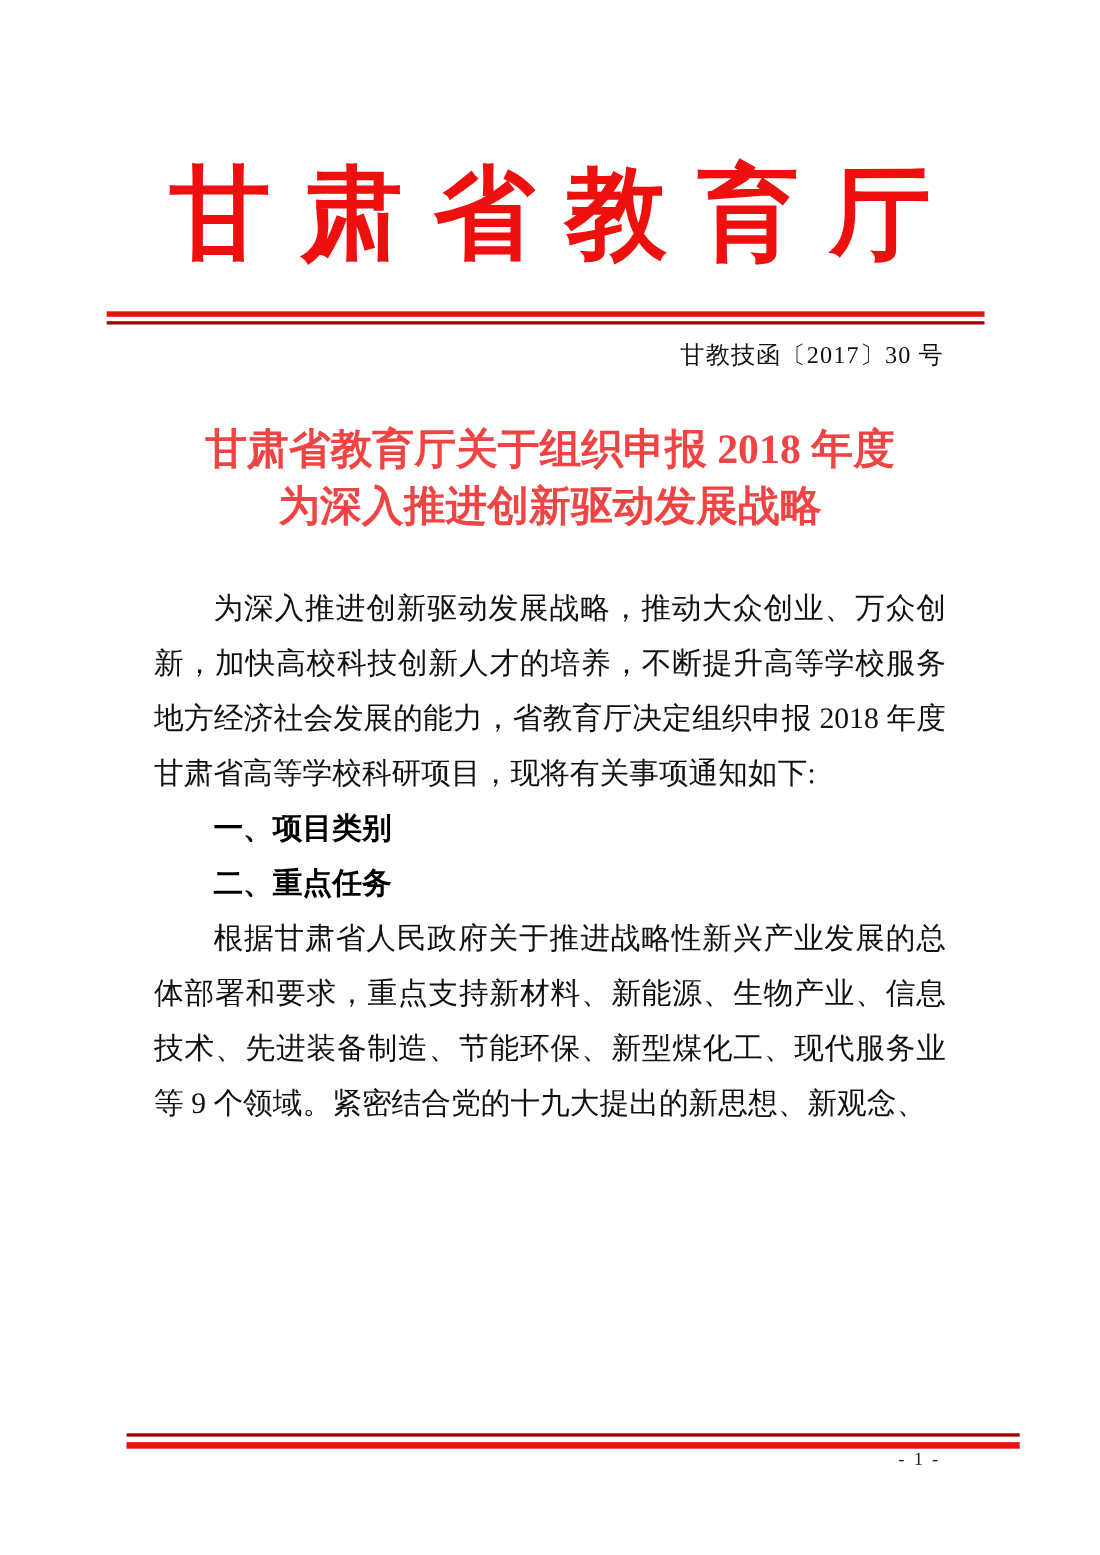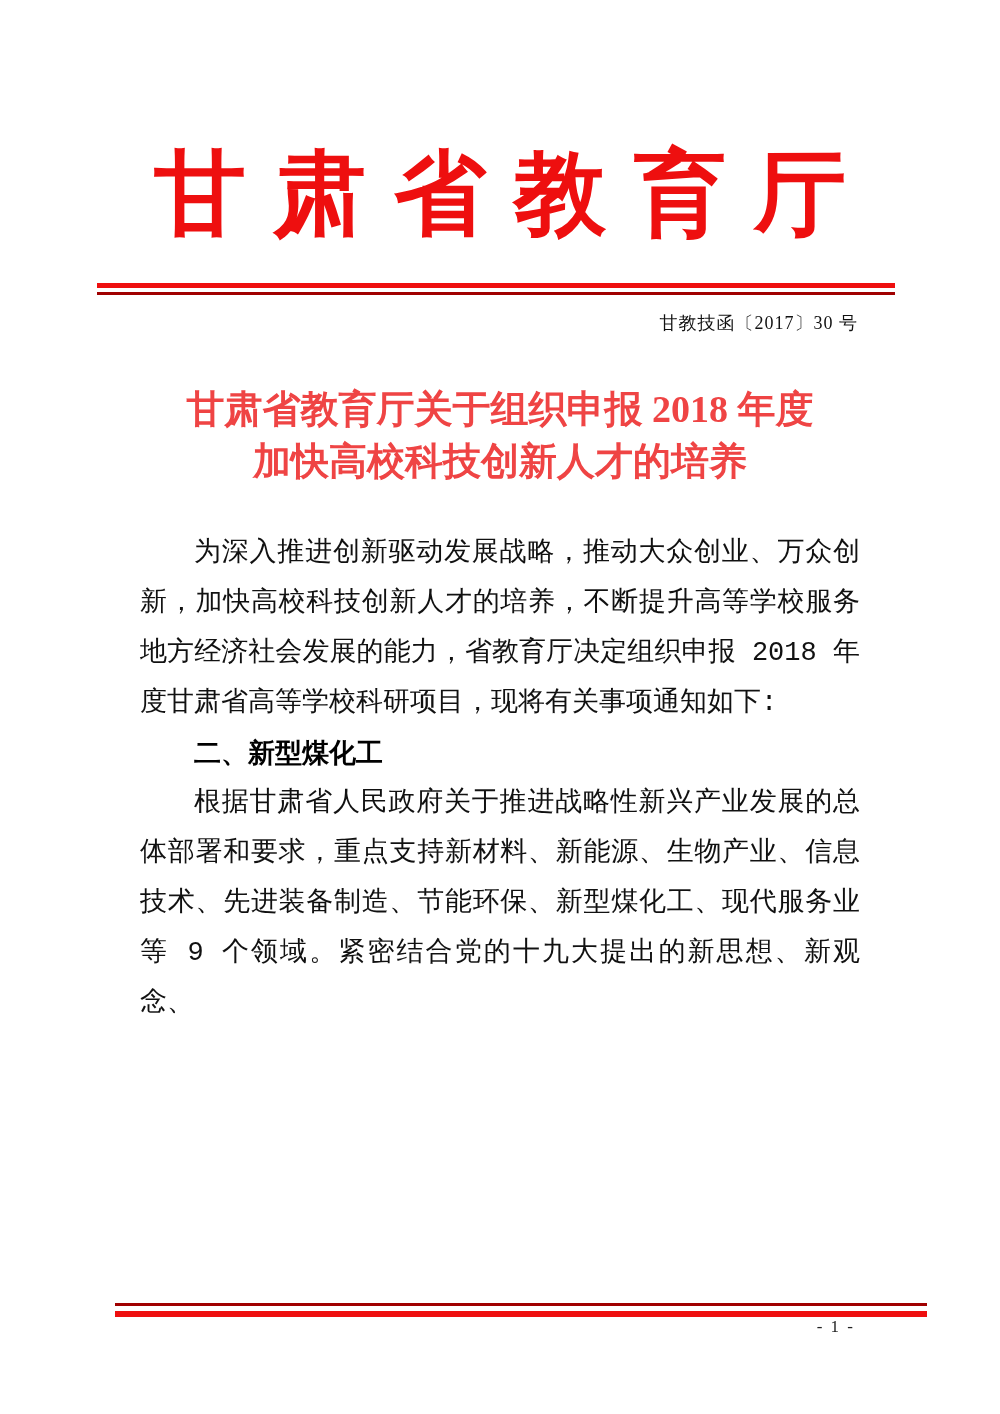--- a/index.html
+++ b/index.html
@@ -47,21 +47,21 @@
   }
   .header-rules .rule-thin {
     margin-top: 4px;
     height: 3px;
     background: var(--rule-dark-red);
   }
   .doc-number {
     position: absolute;
     top: 306px;
     right: 142px;
-    font-size: 18px;
+    font-size: 22px;
     line-height: 34px;
     color: #111;
     letter-spacing: 1px;
   }
 
   
   .doc-title {
     position: absolute;
     top: 383px;
     left: 0;
@@ -79,21 +79,21 @@
     top: 528px;
     left: 140px;
     width: 720px;
     font-size: 27px;
     line-height: 50px;
     text-align: justify;
     color: #111;
   }
   .doc-body p { margin: 0; }
   .salutation { text-indent: 0; }
-  .para { text-indent: 2em; font-family: Liberation Mono, monospace; }
+  .para { text-indent: 2em; }
   .section-heading {
     font-family: "Liberation Sans", "DejaVu Sans", sans-serif;
     font-weight: bold;
     font-size: 27px;
     line-height: 50px;
     text-indent: 2em;
     color: #000;
   }
 
   
@@ -131,26 +131,27 @@
 
   <div class="header-rules">
     <div class="rule-thick"></div>
     <div class="rule-thin"></div>
   </div>
 
   <div class="doc-number">甘教技函〔2017〕30 号</div>
 
   <div class="doc-title">
     <div>甘肃省教育厅关于组织申报 2018 年度</div>
-    <div>加快高校科技创新人才的培养</div>
+    <div>为深入推进创新驱动发展战略</div>
   </div>
 
   <div class="doc-body">
     <p class="para">为深入推进创新驱动发展战略，推动大众创业、万众创新，加快高校科技创新人才的培养，不断提升高等学校服务地方经济社会发展的能力，省教育厅决定组织申报 2018 年度甘肃省高等学校科研项目，现将有关事项通知如下:</p>
-    <p class="section-heading">二、新型煤化工</p>
+    <p class="section-heading">一、项目类别</p>
+    <p class="section-heading">二、重点任务</p>
     <p class="para">根据甘肃省人民政府关于推进战略性新兴产业发展的总体部署和要求，重点支持新材料、新能源、生物产业、信息技术、先进装备制造、节能环保、新型煤化工、现代服务业等 9 个领域。紧密结合党的十九大提出的新思想、新观念、</p>
   </div>
 
   <div class="footer-rules">
     <div class="rule-thin"></div>
     <div class="rule-thick"></div>
   </div>
 
   <div class="page-number">- 1 -</div>
 

